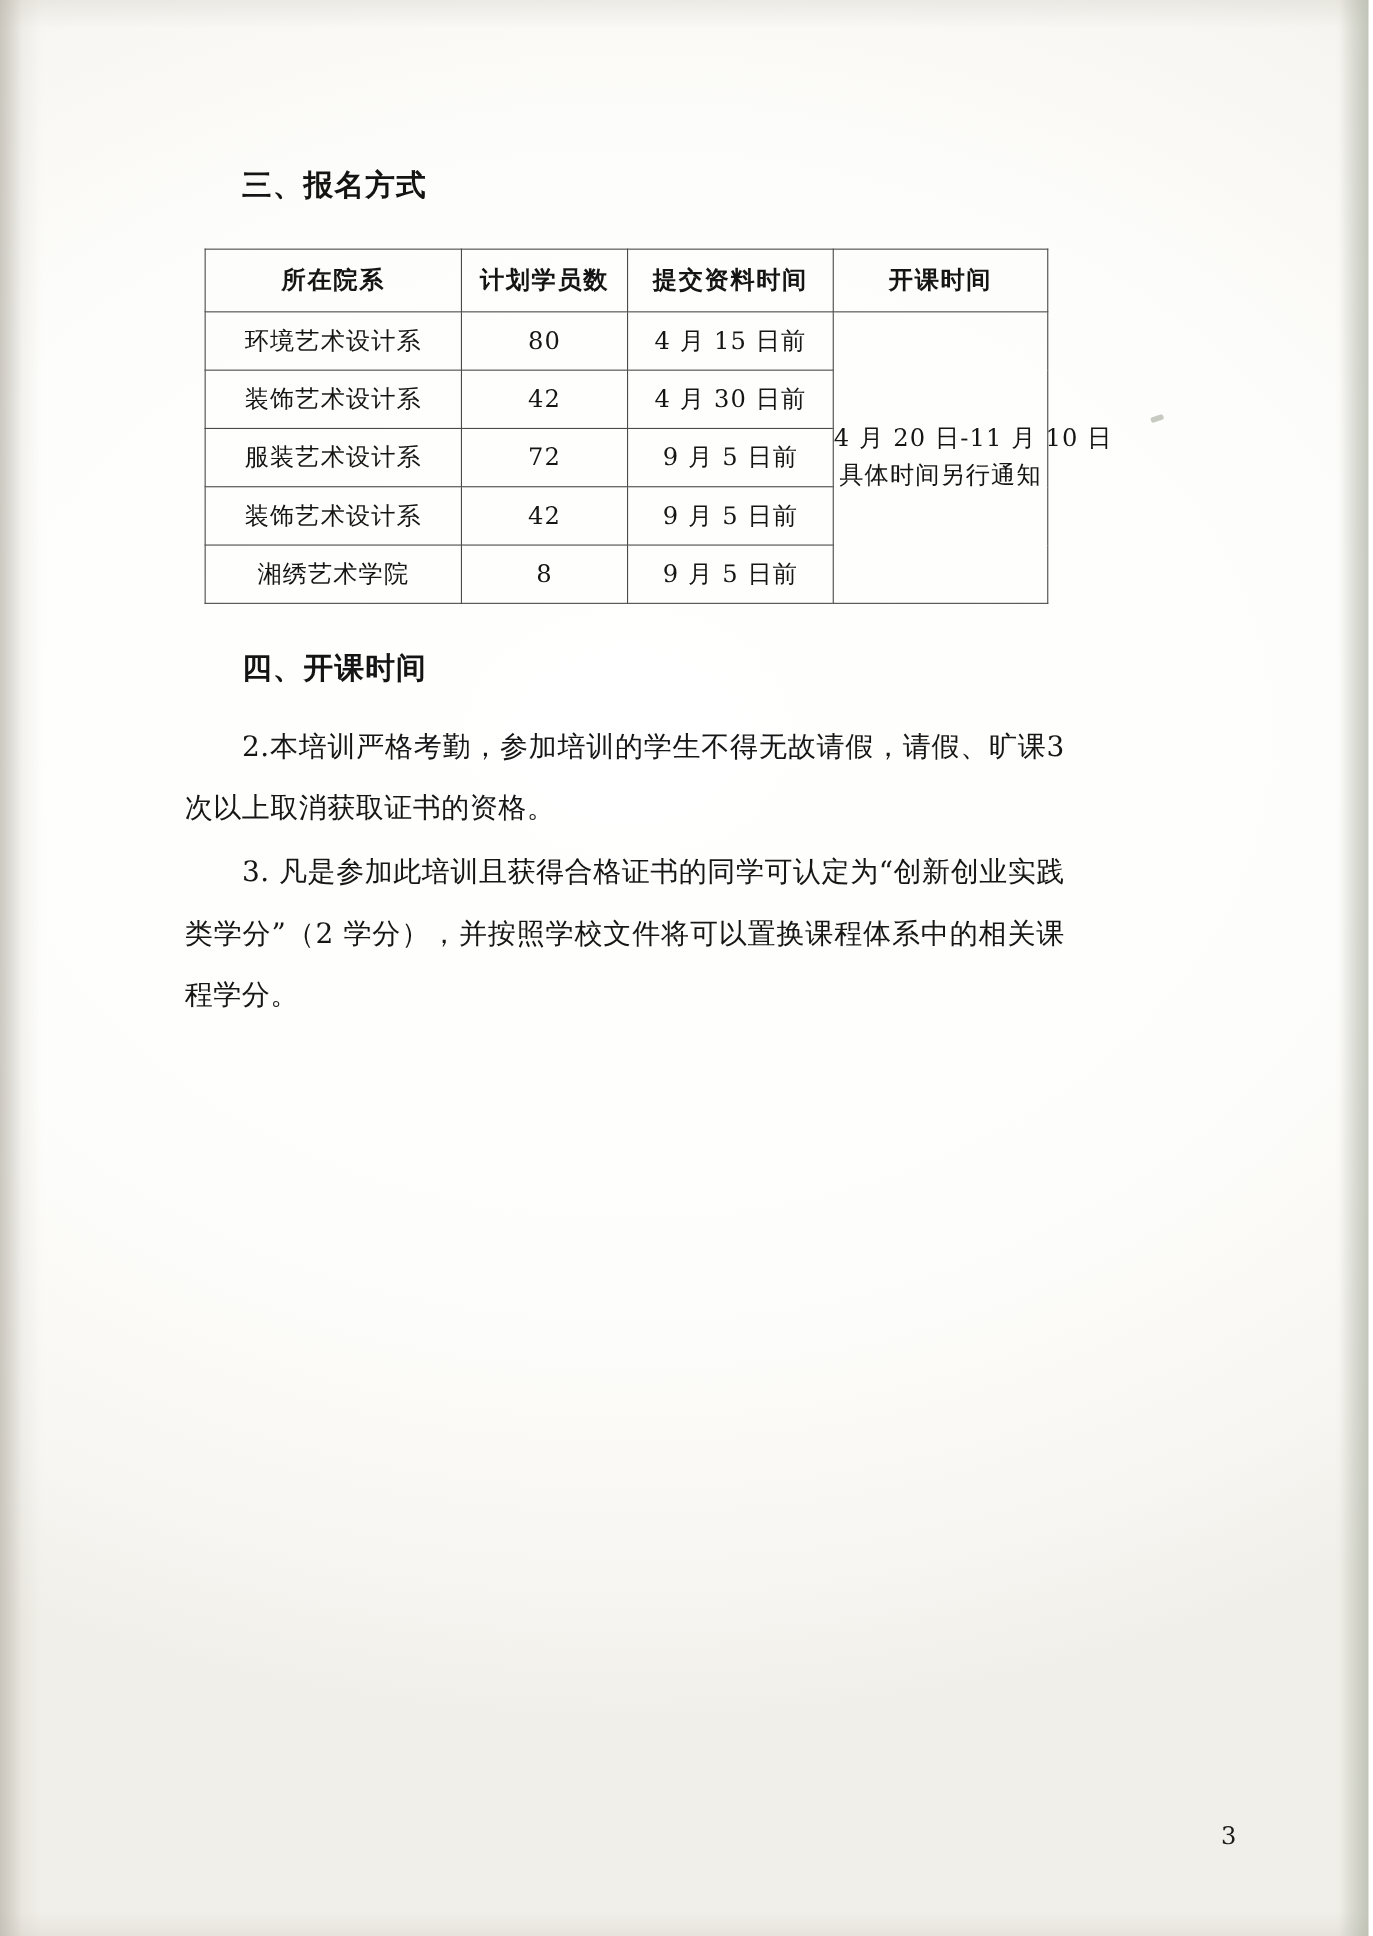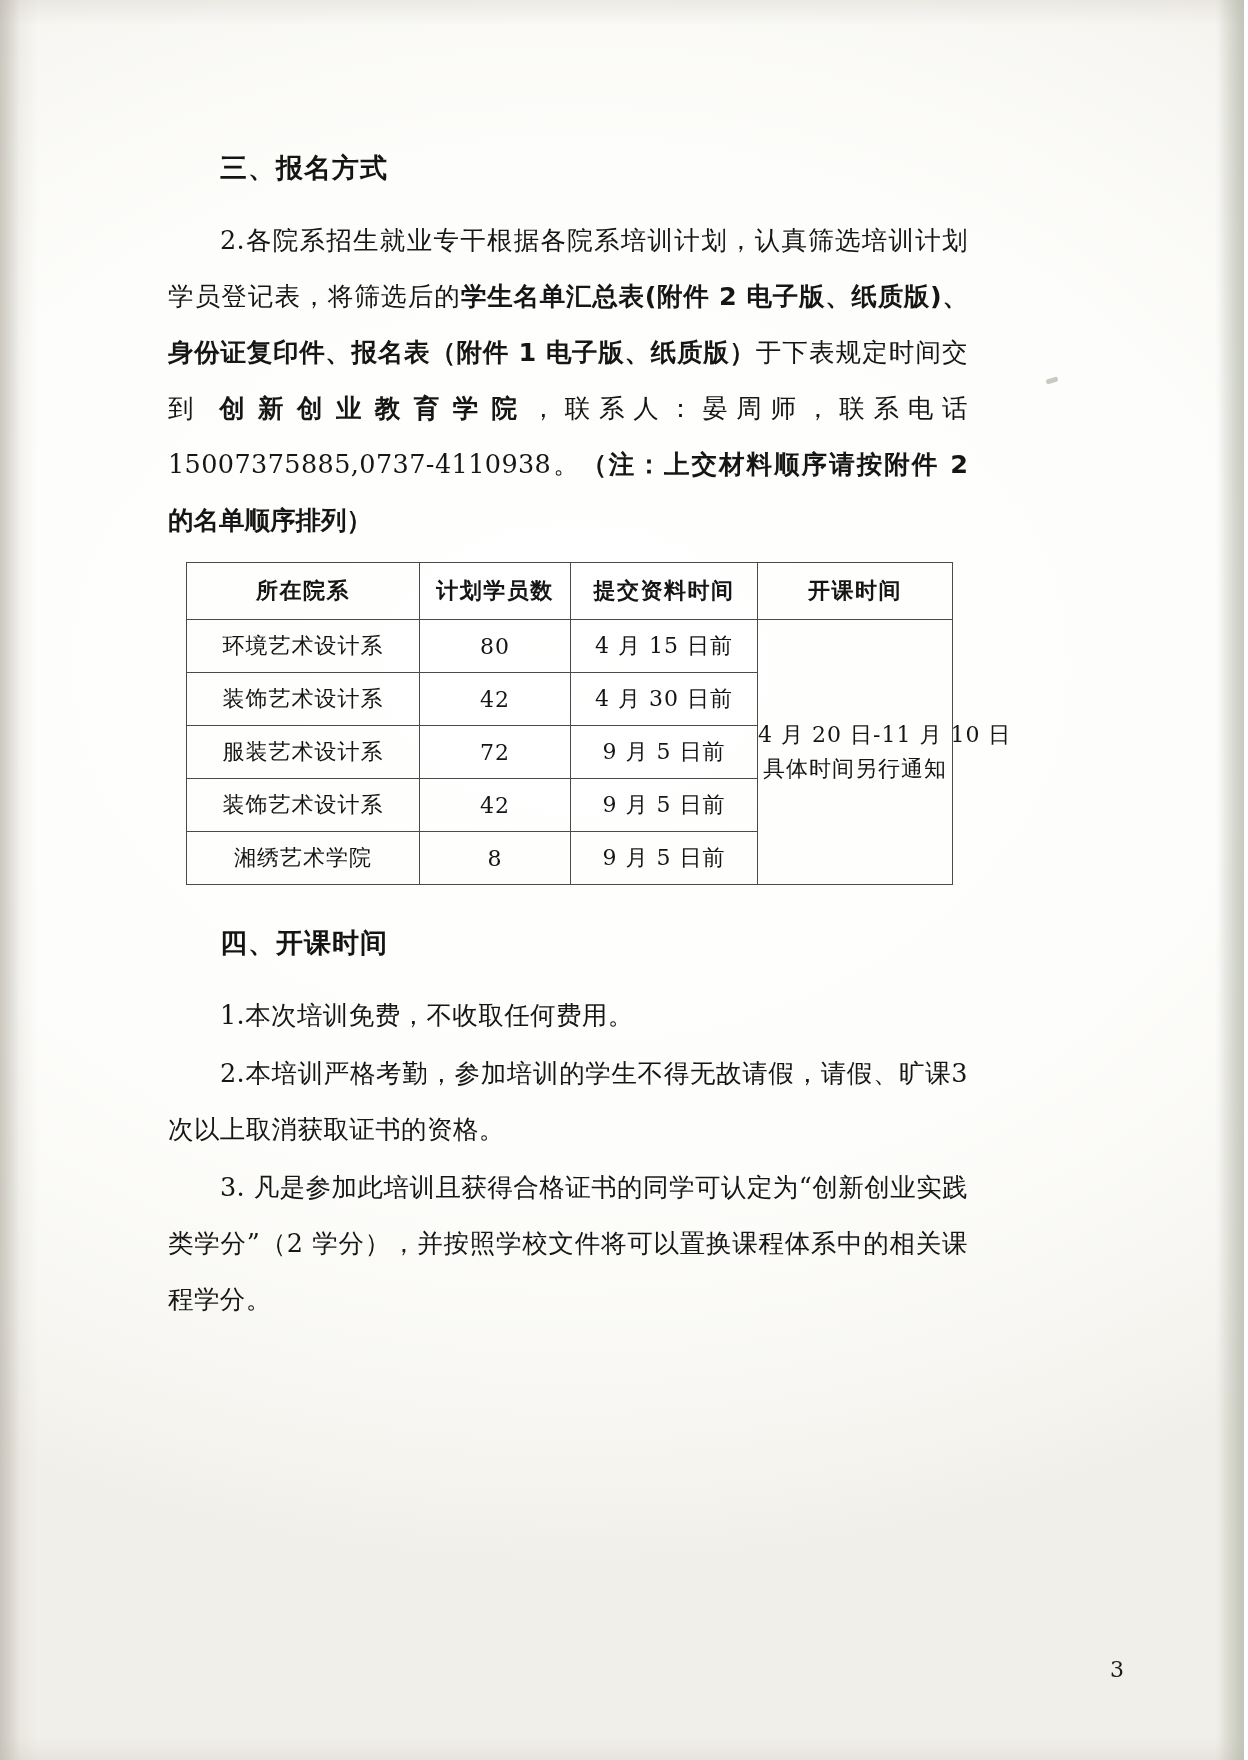--- a/index.html
+++ b/index.html
@@ -162,21 +162,20 @@
   <div class="scan-edge-right"></div>
   <div class="speck"></div>
 
   <div id="content">
 
     <h2 class="heading">三、报名方式</h2>
 
 
     <div class="spacer-sm"></div>
 
-    <p class="para indent"><span>2.各院系招生就业专干根据各院系培训计划，认真筛选培训计划学员登记表，将筛选后的</span><span class="b">学生名单汇总表(附件 2 电子版、纸质版)、身份证复印件、报名表（附件 1 电子版、纸质版）</span><span>于下表规定时间交到 </span><span class="b-wide">创新创业教育学院</span><span>，联系人：晏周师，联系电话15007375885,0737-4110938。</span><span class="b">（注：上交材料顺序请按附件 2 的名单顺序排列）</span></p>
 
     <table class="plan">
       <thead>
         <tr>
           <td class="col-dept">所在院系</td>
           <td class="col-count">计划学员数</td>
           <td class="col-submit">提交资料时间</td>
           <td class="col-start">开课时间</td>
         </tr>
       </thead>
@@ -212,20 +211,19 @@
         </tr>
       </tbody>
     </table>
 
     <div class="spacer-md"></div>
 
     <h2 class="heading">四、开课时间</h2>
 
     <div class="spacer-sm"></div>
 
-    <p class="para indent">1.本次培训免费，不收取任何费用。</p>
     <p class="para indent">2.本培训严格考勤，参加培训的学生不得无故请假，请假、旷课3 次以上取消获取证书的资格。</p>
     <p class="para indent">3. 凡是参加此培训且获得合格证书的同学可认定为“创新创业实践类学分”（2 学分），并按照学校文件将可以置换课程体系中的相关课程学分。</p>
 
   </div>
 
   <div class="page-number">3</div>
 </div>
 
 </body></html>

